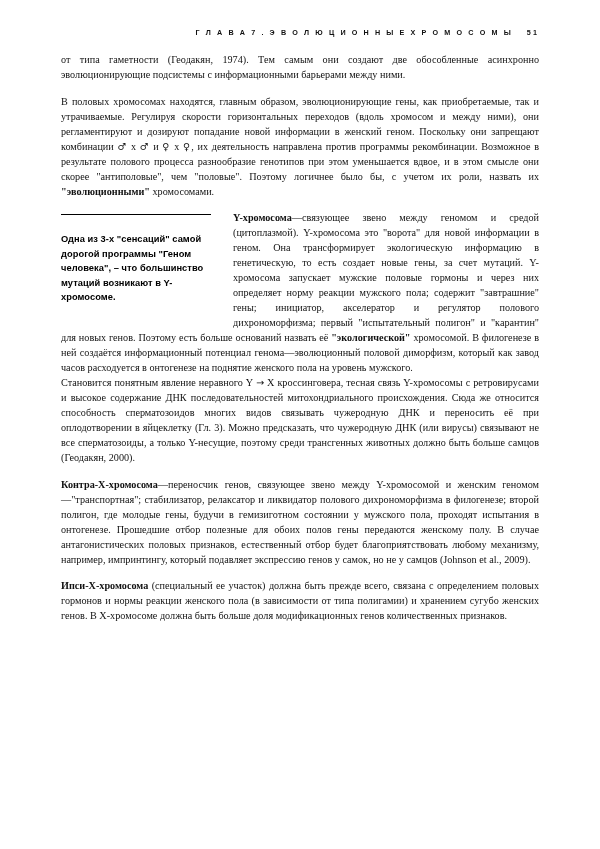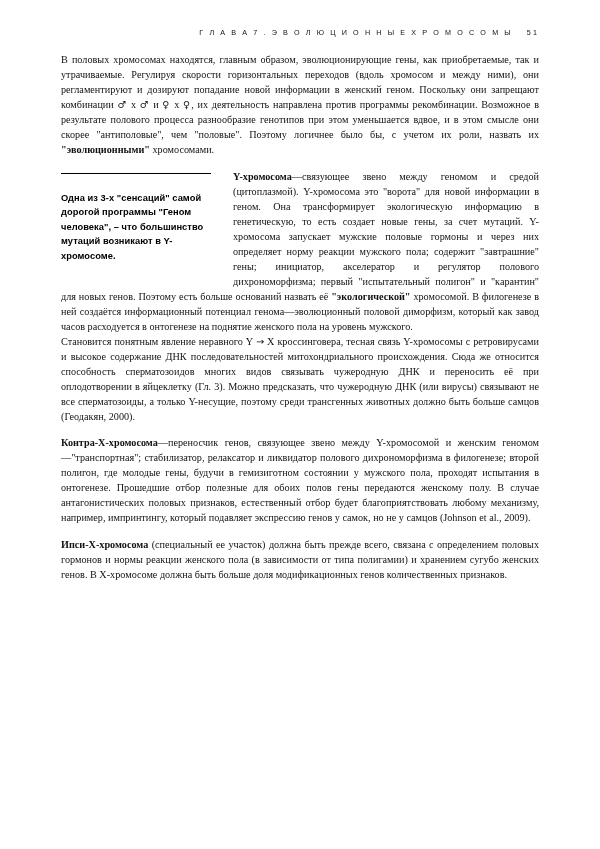--- a/index.html
+++ b/index.html
@@ -27,21 +27,21 @@
 
   
   .running-head {
     position: absolute;
     left: 61px;
     top: 28px;
     width: 478px;
     text-align: right;
     font-family: "Liberation Sans", "DejaVu Sans", sans-serif;
     font-size: 7.2px;
-    font-weight: normal;
+    font-weight: bold;
     letter-spacing: 2.1px;
     color: #111111;
     white-space: nowrap;
   }
   .running-head .chapter-title { }
   .running-head .folio {
     margin-left: 14px;
     letter-spacing: 2.1px;
   }
 
@@ -96,20 +96,21 @@
 <body>
 
 <div class="page">
 
   <div class="running-head">
     <span class="chapter-title">Г Л А В А   7 .   Э В О Л Ю Ц И О Н Н Ы Е   Х Р О М О С О М Ы</span><span class="folio">51</span>
   </div>
 
   <div class="content">
 
+    <p class="body-par">от типа гаметности (Геодакян, 1974). Тем самым они создают две обособленные асинхронно эволюционирующие подсистемы с информационными барьерами между ними.</p>
 
     <p class="body-par"><span>В половых хромосомах находятся, главным образом, эволюционирующие гены, как приобретаемые, так и утрачиваемые. Регулируя скорости горизонтальных переходов (вдоль хромосом и между ними), они регламентируют и дозируют попадание новой информации в женский геном. Поскольку они запрещают комбинации </span><span class="sym">♂</span><span> x </span><span class="sym">♂</span><span> и </span><span class="sym">♀</span><span> x </span><span class="sym">♀</span><span>, их деятельность направлена против программы рекомбинации. Возможное в результате полового процесса разнообразие генотипов при этом уменьшается вдвое, и в этом смысле они скорее "антиполовые", чем "половые". Поэтому логичнее было бы, с учетом их роли, назвать их </span><span class="b">"эволюционными"</span><span> хромосомами.</span></p>
 
     <div class="float-block">
       <div class="callout">Одна из 3-х "сенсаций" самой дорогой программы "Геном человека", – что большинство мутаций возникают в Y-хромосоме.</div>
 
       <p class="body-par"><span class="b">Y-хромосома</span><span>—связующее звено между геномом и средой (цитоплазмой). Y-хромосома это "ворота" для новой информации в геном. Она трансформирует экологическую информацию в генетическую, то есть создает новые гены, за счет мутаций. Y-хромосома запускает мужские половые гормоны и через них определяет норму реакции мужского пола; содержит "завтрашние" гены; инициатор, акселератор и регулятор полового дихрономорфизма; первый "испытательный полигон" и "карантин" для новых генов. Поэтому есть больше оснований назвать её </span><span class="b">"экологической"</span><span> хромосомой. В филогенезе в ней создаётся информационный потенциал генома—эволюционный половой диморфизм, который как завод часов расходуется в онтогенезе на поднятие женского пола на уровень мужского.</span></p>
     </div>
 
     <p class="body-par"><span>Становится понятным явление неравного Y </span><span class="arrow">→</span><span> X кроссинговера, тесная связь Y-хромосомы с ретровирусами и высокое содержание ДНК последовательностей митохондриального происхождения. Сюда же относится способность сперматозоидов многих видов связывать чужеродную ДНК и переносить её при оплодотворении в яйцеклетку (Гл. 3). Можно предсказать, что чужеродную ДНК (или вирусы) связывают не все сперматозоиды, а только Y-несущие, поэтому среди трансгенных животных должно быть больше самцов (Геодакян, 2000).</span></p>

